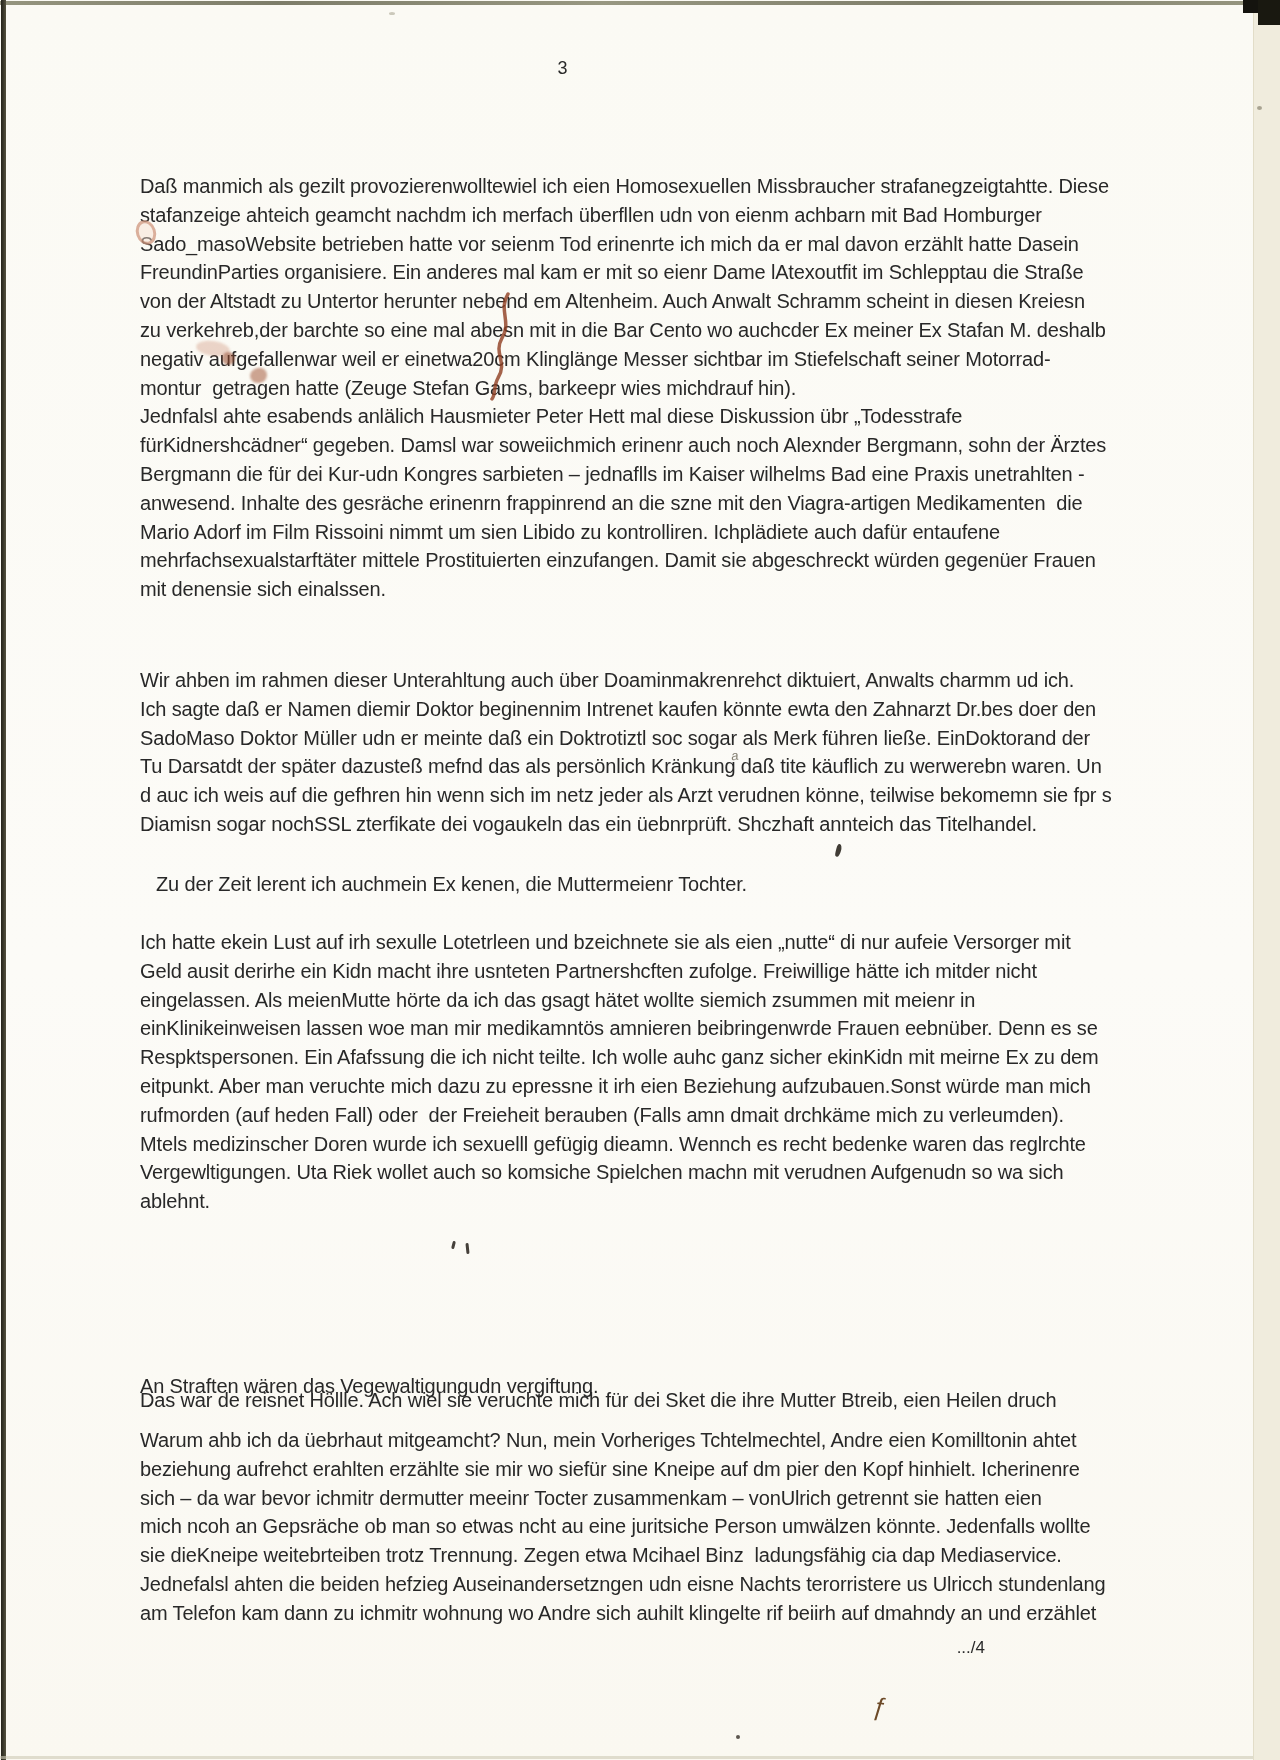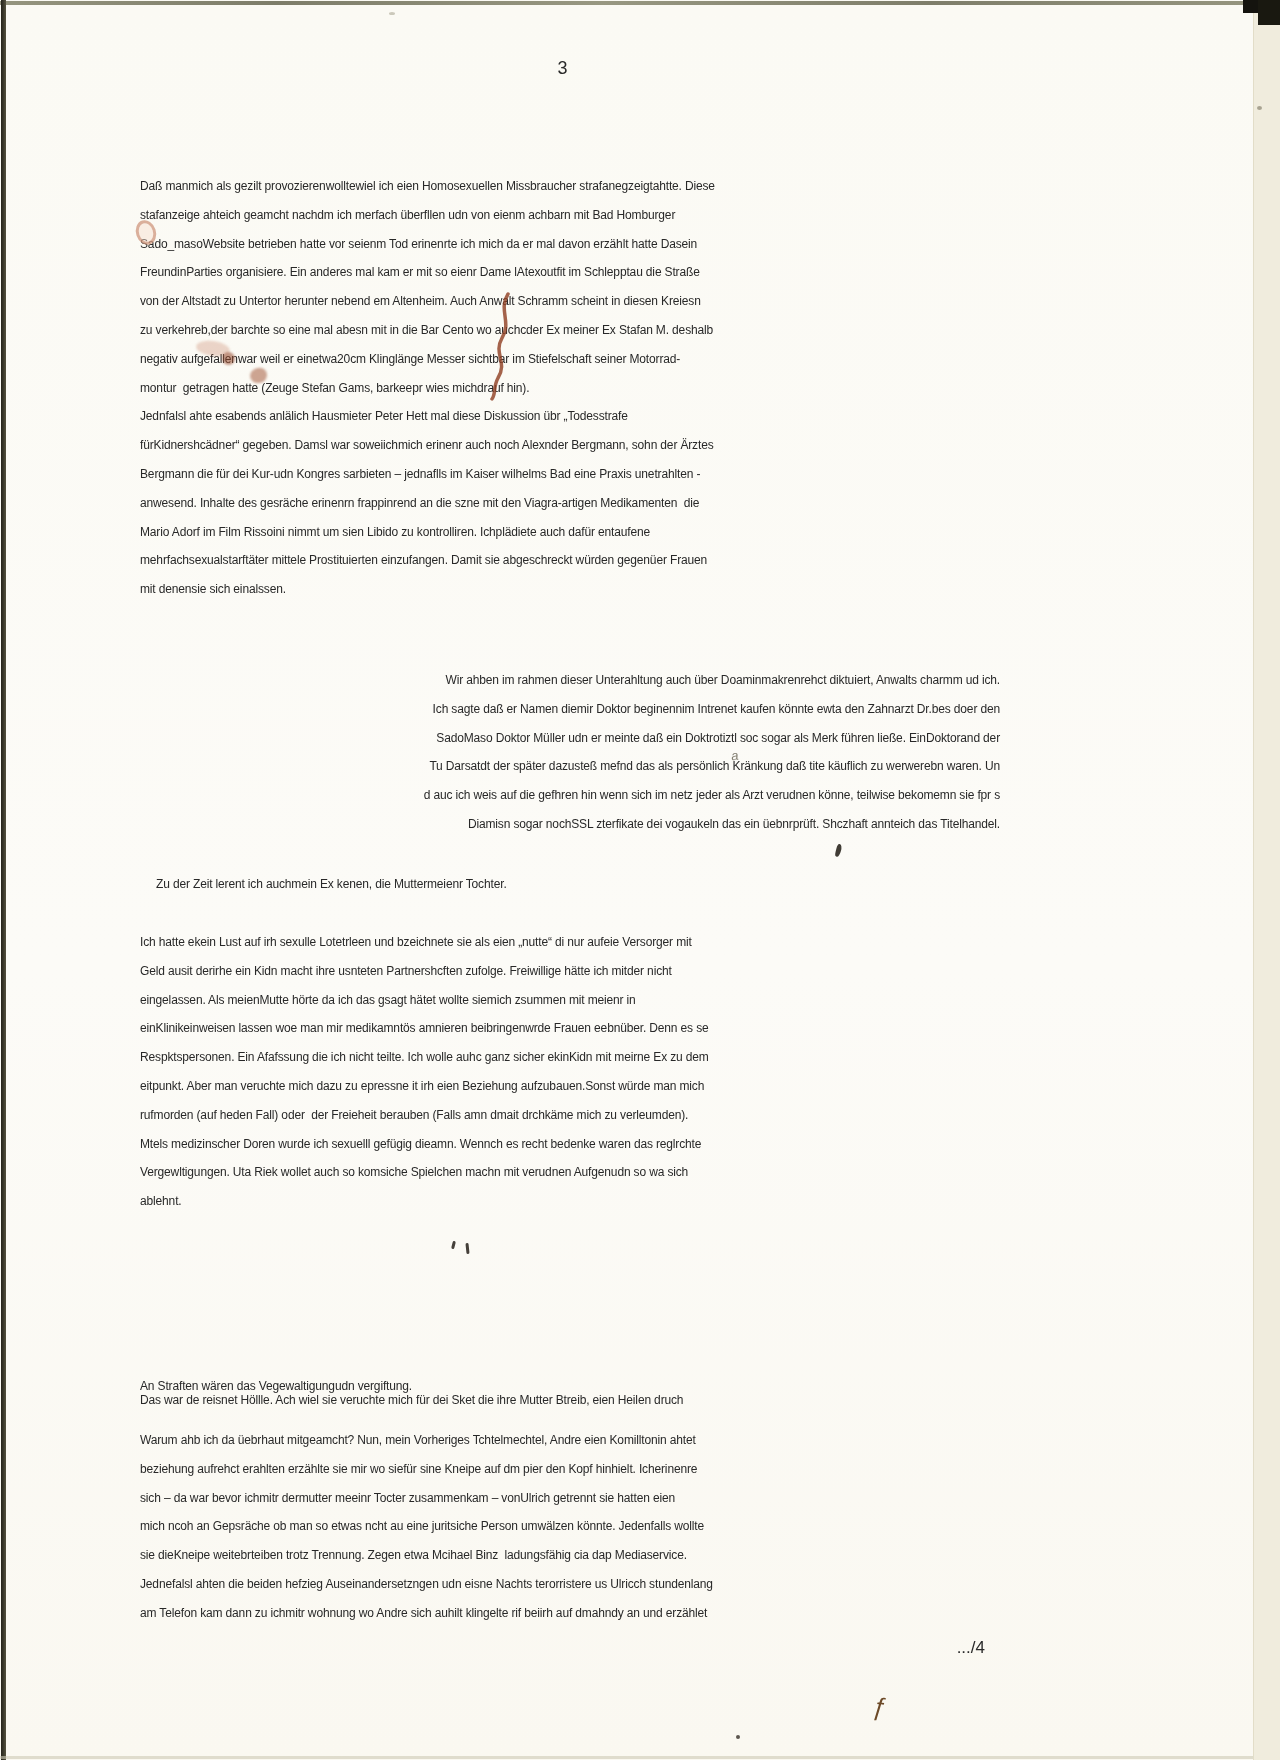--- a/index.html
+++ b/index.html
@@ -14,21 +14,21 @@
             background:linear-gradient(90deg,#8a8a72 0%,#6f6f5a 22%,#8d8d75 48%,#70705b 74%,#8a8a72 100%);}
   .edge-bottom{position:absolute;left:0;bottom:1px;width:1280px;height:3px;background:#cdc9b6;opacity:.6;}
   .strip-right{position:absolute;left:1253px;top:0;width:27px;height:1760px;
                background:#f0ecdd;border-left:1px solid #e2ddc8;}
   .corner-tr-bar{position:absolute;left:1243px;top:0;width:37px;height:13px;background:#14130e;}
   .corner-tr-block{position:absolute;left:1258px;top:0;width:22px;height:25px;background:#191810;}
 
   
   .page-number{position:absolute;left:140px;top:58px;width:845px;text-align:center;
                font-size:18px;color:#2a2a2a;}
-  .para{position:absolute;left:140px;width:860px;color:#282828;font-size:12px;
+  .para{position:absolute;left:140px;width:860px;color:#282828;font-size:20px;
         letter-spacing:-0.15px;}
   .para .line{height:28.8px;line-height:28.8px;white-space:pre;}
   .p1{top:172px;} .p2{top:666px;text-align:right;} .p3{top:870px;margin-left:16px;} .p4{top:928px;}
   .p5{top:1354px;margin-top:32px;} .p6{top:1372px;} .p7{top:1426px;}
   .continuation{position:absolute;left:140px;top:1638px;width:845px;text-align:right;
                 font-size:17px;color:#2a2a2a;}
 
   
   .mark{position:absolute;}
   .stain-ring{left:136px;top:220px;width:14px;height:19px;border:3px solid rgba(193,124,94,.55);

